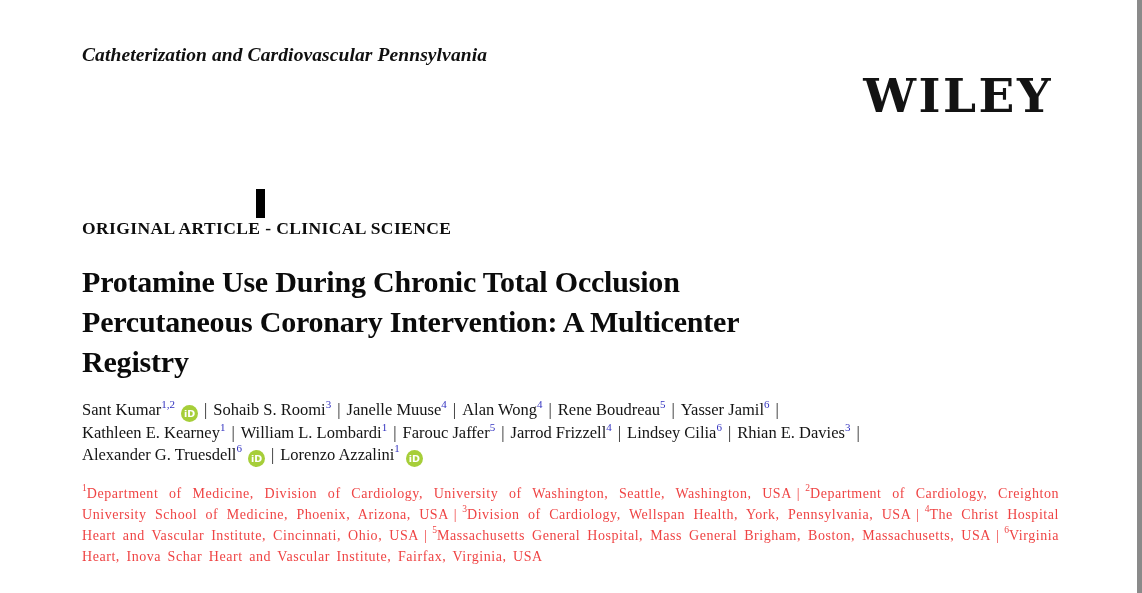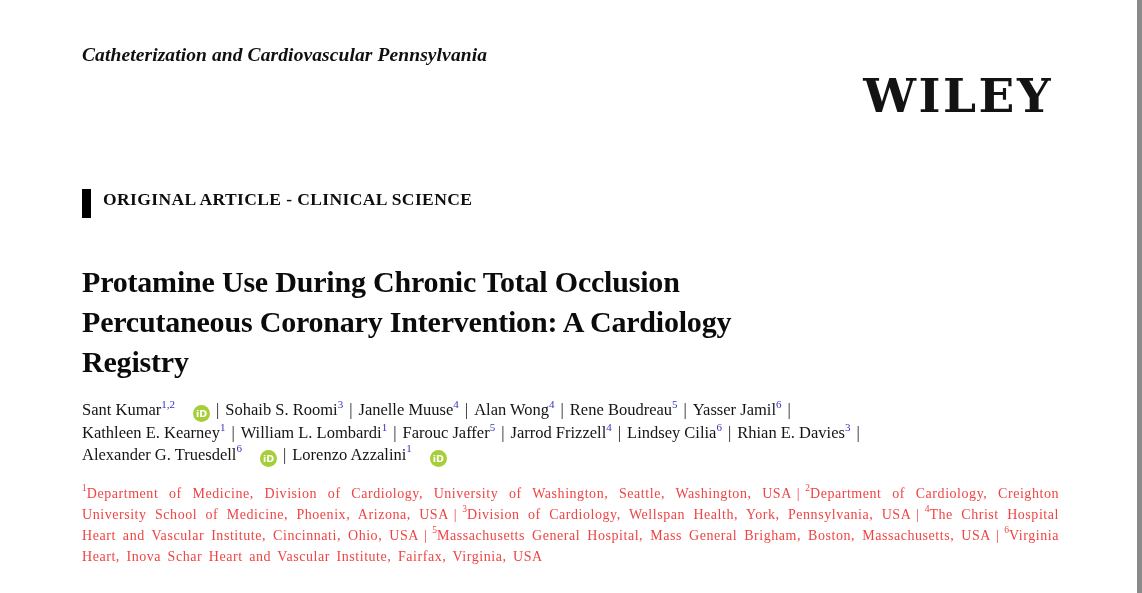--- a/index.html
+++ b/index.html
@@ -35,20 +35,22 @@
     font-weight: 700;
     letter-spacing: 2.5px;
     color: #131313;
     line-height: 1;
     margin-top: 36px;
   }
   .section-row {
     position: absolute;
     left: 82px; top: 189px;
     display: flex;
+    align-items: center;
+    flex-direction: column;
   }
   .section-bar {
     display: inline-block;
     width: 9px; height: 29px;
     background: #000000;
     margin-right: 12px;
   }
   .section-label {
     font-size: 17.5px;
     font-weight: bold;
@@ -81,21 +83,21 @@
     line-height: 0;
     position: relative;
     top: -1px;
     vertical-align: super;
   }
   .sep { margin: 0 6px; color: #222222; }
   .orcid {
     display: inline-block;
     width: 17px; height: 17px;
     border-radius: 50%;
-    margin-left: 18px;
+    margin-left: 6px;
     text-align: center;
     font-family: "DejaVu Sans", sans-serif;
     font-size: 9.5px;
     font-weight: bold;
     line-height: 17px;
     color: #ffffff;
     vertical-align: -2px;
     cursor: pointer;
   }
   .affiliations {
@@ -127,21 +129,21 @@
   <div class="journal-name">Catheterization and Cardiovascular Pennsylvania</div>
 
   <div class="wiley-logo">WILEY</div>
 
   <div class="section-row">
     <span class="section-bar"></span>
     <span class="section-label">ORIGINAL ARTICLE - CLINICAL SCIENCE</span>
   </div>
 
   <h1 class="article-title">Protamine Use During Chronic Total Occlusion
-Percutaneous Coronary Intervention: A Cardiology
+Percutaneous Coronary Intervention: A Multicenter
 Registry</h1>
 
   <div class="author-list" id="authors"><span class="author">Sant Kumar<sup class="asup" style="color: rgb(51, 51, 192);">1,2</sup></span><span class="orcid" style="background: rgb(166, 206, 57);">iD</span><span class="sep">|</span><span class="author">Sohaib S. Roomi<sup class="asup" style="color: rgb(51, 51, 192);">3</sup></span><span class="sep">|</span><span class="author">Janelle Muuse<sup class="asup" style="color: rgb(51, 51, 192);">4</sup></span><span class="sep">|</span><span class="author">Alan Wong<sup class="asup" style="color: rgb(51, 51, 192);">4</sup></span><span class="sep">|</span><span class="author">Rene Boudreau<sup class="asup" style="color: rgb(51, 51, 192);">5</sup></span><span class="sep">|</span><span class="author">Yasser Jamil<sup class="asup" style="color: rgb(51, 51, 192);">6</sup></span><span class="sep">|</span><br><span class="author">Kathleen E. Kearney<sup class="asup" style="color: rgb(51, 51, 192);">1</sup></span><span class="sep">|</span><span class="author">William L. Lombardi<sup class="asup" style="color: rgb(51, 51, 192);">1</sup></span><span class="sep">|</span><span class="author">Farouc Jaffer<sup class="asup" style="color: rgb(51, 51, 192);">5</sup></span><span class="sep">|</span><span class="author">Jarrod Frizzell<sup class="asup" style="color: rgb(51, 51, 192);">4</sup></span><span class="sep">|</span><span class="author">Lindsey Cilia<sup class="asup" style="color: rgb(51, 51, 192);">6</sup></span><span class="sep">|</span><span class="author">Rhian E. Davies<sup class="asup" style="color: rgb(51, 51, 192);">3</sup></span><span class="sep">|</span><br><span class="author">Alexander G. Truesdell<sup class="asup" style="color: rgb(51, 51, 192);">6</sup></span><span class="orcid" style="background: rgb(166, 206, 57);">iD</span><span class="sep">|</span><span class="author">Lorenzo Azzalini<sup class="asup" style="color: rgb(51, 51, 192);">1</sup></span><span class="orcid" style="background: rgb(166, 206, 57);">iD</span></div>
 
   <div class="affiliations" id="affiliations"><span><sup class="affsup">1</sup>Department of Medicine, Division of Cardiology, University of Washington, Seattle, Washington, USA</span><span class="affsep">|</span><span><sup class="affsup">2</sup>Department of Cardiology, Creighton University School of Medicine, Phoenix, Arizona, USA</span><span class="affsep">|</span><span><sup class="affsup">3</sup>Division of Cardiology, Wellspan Health, York, Pennsylvania, USA</span><span class="affsep">|</span><span><sup class="affsup">4</sup>The Christ Hospital Heart and Vascular Institute, Cincinnati, Ohio, USA</span><span class="affsep">|</span><span><sup class="affsup">5</sup>Massachusetts General Hospital, Mass General Brigham, Boston, Massachusetts, USA</span><span class="affsep">|</span><span><sup class="affsup">6</sup>Virginia Heart, Inova Schar Heart and Vascular Institute, Fairfax, Virginia, USA</span></div>
 
   <div class="viewer-edge"></div>
 
 </div>
 

